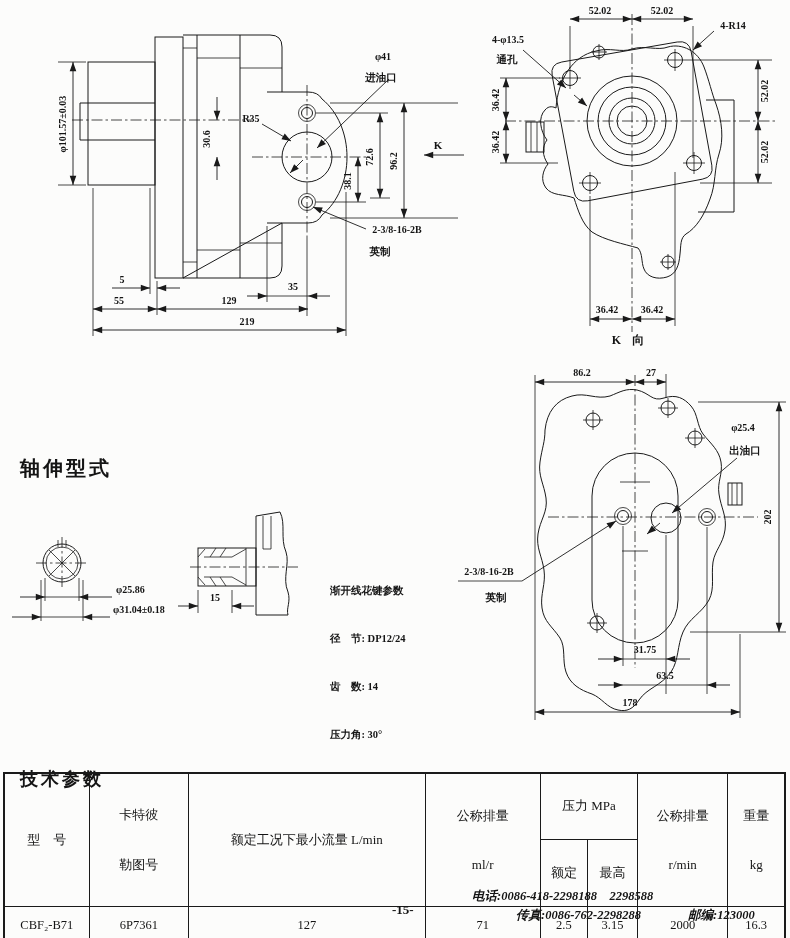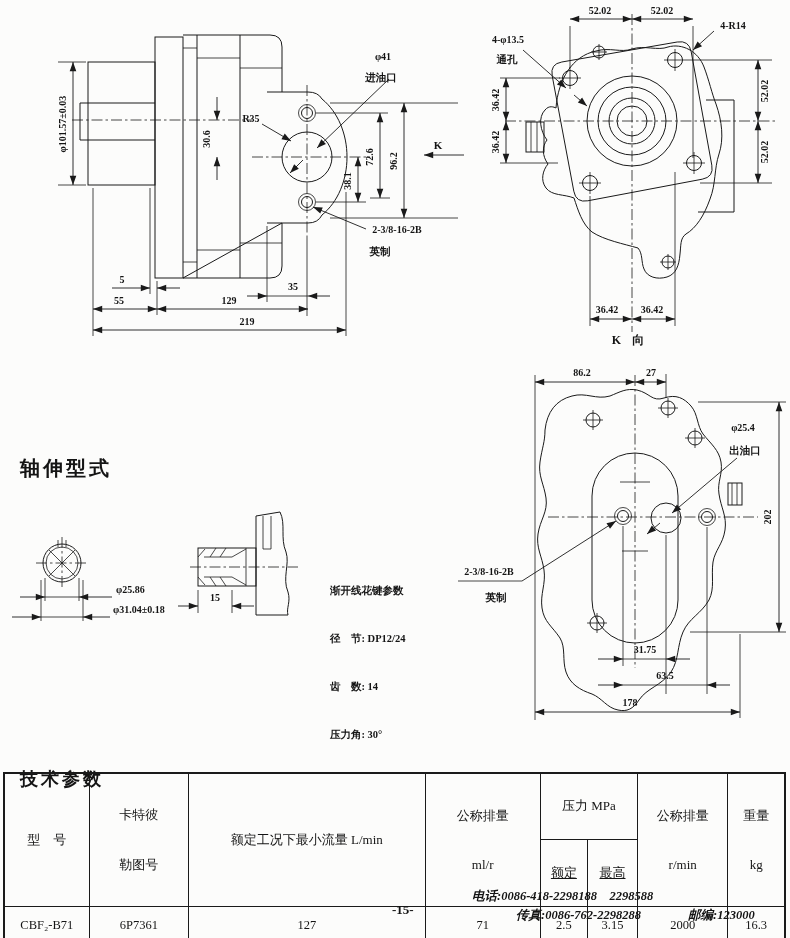--- a/index.html
+++ b/index.html
@@ -14,21 +14,21 @@
   text.c{font:bold 10.5px "Liberation Serif", serif;fill:#141414;text-anchor:middle;white-space:pre;}
   text.st{text-anchor:start;}
   .title-cn{position:absolute;font:bold 20px "Liberation Serif", serif;letter-spacing:3px;white-space:pre;}
   .spline-box{position:absolute;left:330px;top:551px;font:bold 10.5px "Liberation Serif", serif;
               line-height:16px;white-space:pre;}
   table.spec{position:absolute;left:3px;top:772px;width:783px;border-collapse:collapse;table-layout:fixed;}
   table.spec td{border:1px solid #1a1a1a;text-align:center;vertical-align:middle;
                 font:13px "Liberation Serif", serif;white-space:pre;padding:0;}
   table.spec{border:2px solid #1a1a1a;}
   tr.h1 td{height:35px;}
-  tr.h2 td{height:36px;text-decoration:underline;}
+  tr.h2 td{height:36px;}
   tr.dr td{height:37px;font-size:12.5px;}
   .footer-item{position:absolute;font:italic bold 12.5px "Liberation Serif", serif;white-space:pre;}
 </style>
 </head>
 <body>
 
 <div class="sheet">
 
 <svg width="790" height="938" viewBox="0 0 790 938">
   <defs>

